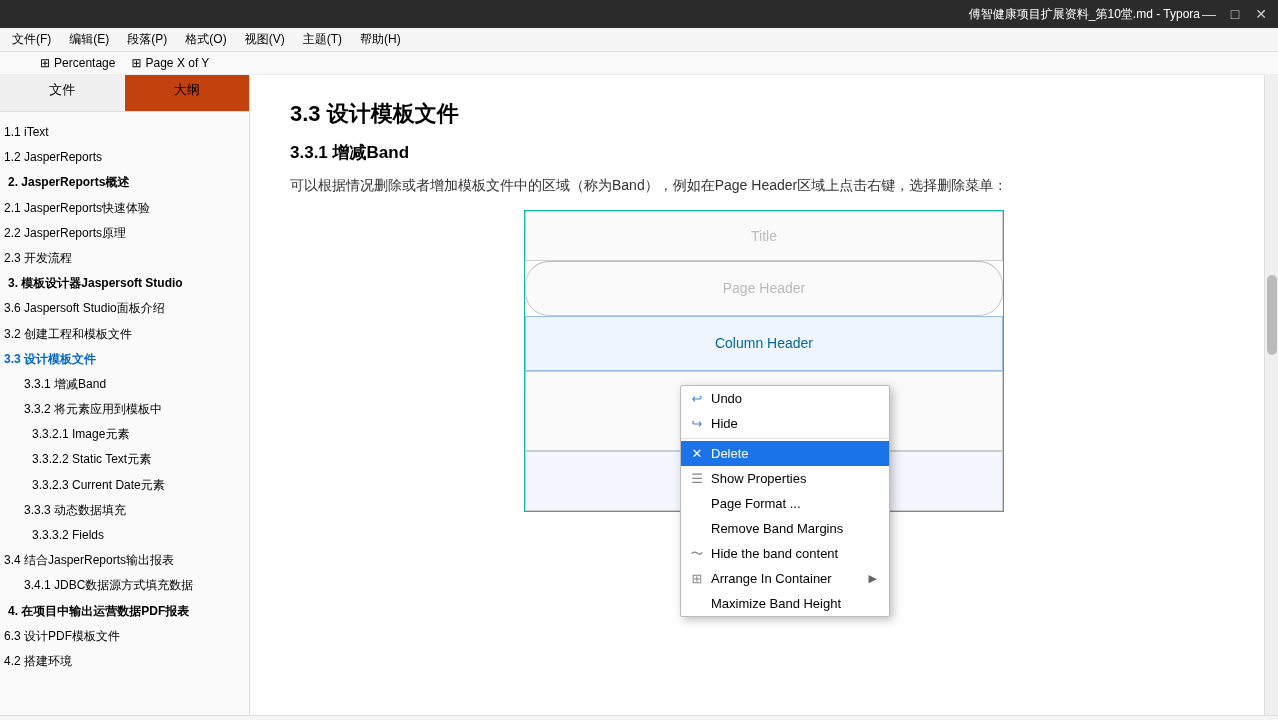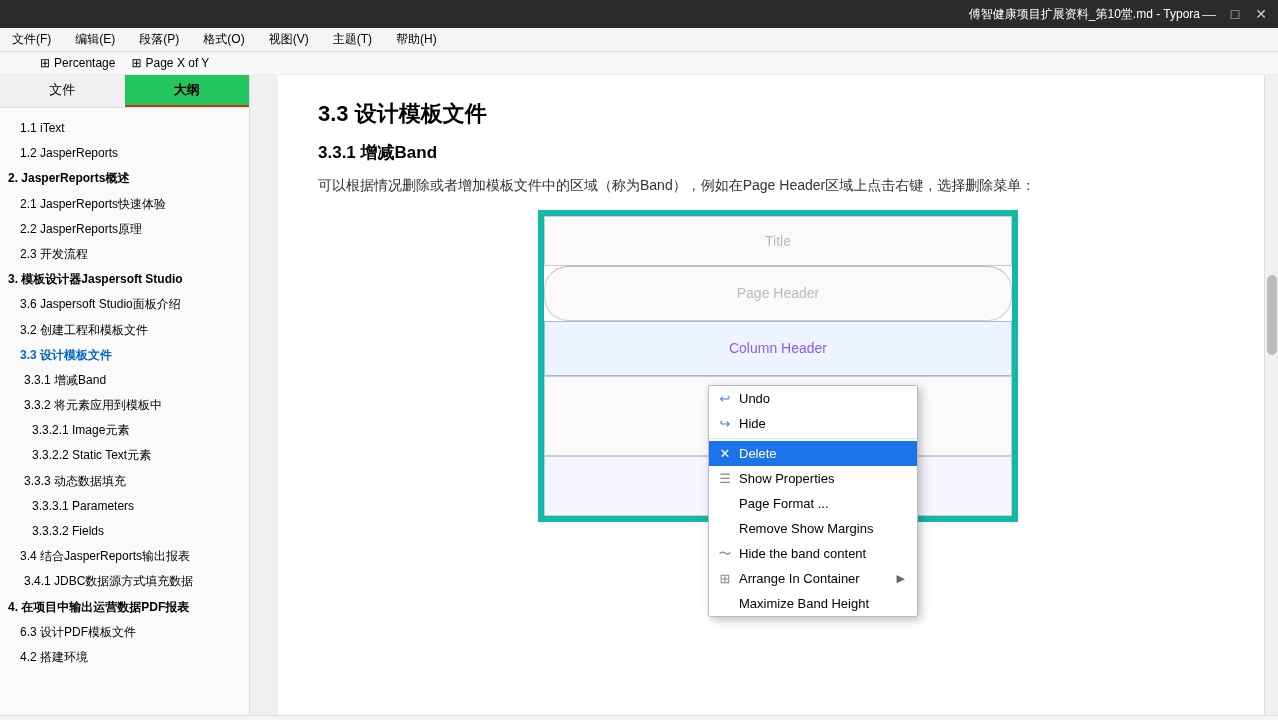--- a/index.html
+++ b/index.html
@@ -23,33 +23,32 @@
 
     
     .menu-bar {
       background: #f5f5f5;
       height: 24px;
       display: flex;
       align-items: center;
       padding: 0 4px;
       font-size: 12px;
       border-bottom: 1px solid #ddd;
-      gap: 8px;
+      gap: 2px;
     }
     .menu-item {
       padding: 2px 8px;
       cursor: pointer;
       border-radius: 2px;
     }
 
     
     .main-layout {
       display: flex;
       height: calc(720px - 28px - 24px - 28px);
-      gap: 28px;
     }
 
     
     .sidebar {
       width: 250px;
       background: #fafafa;
       border-right: 1px solid #ddd;
       overflow-y: auto;
       flex-shrink: 0;
     }
@@ -60,33 +59,33 @@
     }
     .sidebar-tab {
       flex: 1;
       text-align: center;
       padding: 6px 4px;
       font-size: 13px;
       cursor: pointer;
       border-bottom: 2px solid transparent;
     }
     .sidebar-tab.active {
-      border-bottom: 2px solid #c2410c;
-      font-weight: bold;
-      background: #22c55e;
+      border-bottom: 6px solid #c2410c;
+      font-weight: normal;
+      background: #c2410c;
     }
     .sidebar-content { padding: 8px 0; }
     .sidebar-item {
       padding: 3px 12px;
       font-size: 12px;
       cursor: pointer;
       line-height: 1.6;
     }
     .sidebar-item.level1 { font-weight: bold; padding-left: 8px; }
-    .sidebar-item.level2 { padding-left: 20px; }
+    .sidebar-item.level2 { padding-left: 4px; }
     .sidebar-item.level3 { padding-left: 24px; }
     .sidebar-item.level4 { padding-left: 32px; }
     .sidebar-item.active { font-weight: bold; color: #0066cc; }
 
     
     .content-area {
       flex: 1;
       background: #fff;
       overflow-y: auto;
       position: relative;
@@ -122,21 +121,21 @@
       line-height: 1.7;
       margin-bottom: 12px;
       color: #333;
     }
 
     
     .report-design {
       position: relative;
       width: 480px;
       margin: 0 auto;
-      border: 6px solid #14b8a6;
+      border: 1px solid #14b8a6;
       background: #fff;
     }
     .report-band {
       border: 1px solid #ccc;
       min-height: 60px;
       display: flex;
       align-items: center;
       justify-content: center;
       color: #888;
       font-size: 14px;
@@ -285,22 +284,22 @@
       <div class="sidebar-item level2">2.2 JasperReports原理</div>
       <div class="sidebar-item level2">2.3 开发流程</div>
       <div class="sidebar-item level1">3. 模板设计器Jaspersoft Studio</div>
       <div class="sidebar-item level2">3.6 Jaspersoft Studio面板介绍</div>
       <div class="sidebar-item level2">3.2 创建工程和模板文件</div>
       <div class="sidebar-item level2 active">3.3 设计模板文件</div>
       <div class="sidebar-item level3">3.3.1 增减Band</div>
       <div class="sidebar-item level3">3.3.2 将元素应用到模板中</div>
       <div class="sidebar-item level4">3.3.2.1 Image元素</div>
       <div class="sidebar-item level4">3.3.2.2 Static Text元素</div>
+      <div class="sidebar-item level4">3.3.2.3 Current Date元素</div>
       <div class="sidebar-item level3">3.3.3 动态数据填充</div>
-      <div class="sidebar-item level4">3.3.3.1 Parameters</div>
       <div class="sidebar-item level4">3.3.3.2 Fields</div>
       <div class="sidebar-item level2">3.4 结合JasperReports输出报表</div>
       <div class="sidebar-item level3">3.4.1 JDBC数据源方式填充数据</div>
       <div class="sidebar-item level1">4. 在项目中输出运营数据PDF报表</div>
       <div class="sidebar-item level2">6.3 设计PDF模板文件</div>
       <div class="sidebar-item level2">4.2 搭建环境</div>
 
     </div>
   </div>
 
@@ -311,21 +310,21 @@
     <p class="doc-paragraph">可以根据情况删除或者增加模板文件中的区域（称为Band），例如在Page Header区域上点击右键，选择删除菜单：</p>
 
     <div class="report-design">
       <div class="report-band band-title">
         <span style="color:#bbb;">Title</span>
       </div>
       <div class="report-band band-page-header">
         <span style="color:#bbb;">Page Header</span>
       </div>
       <div class="report-band band-column-header selected">
-        <span style="color:#8b5cf6;">Column Header</span>
+        <span style="color:#0369a1;">Column Header</span>
       </div>
       <div class="report-band band-detail">
         <span style="color:#bbb;">Detail 1</span>
       </div>
       <div class="report-band band-column-footer">
         <span style="color:#bbb;">Column Footer</span>
       </div>
     </div>
 
     <div class="context-menu">
@@ -351,21 +350,21 @@
         <span>Show Properties</span>
       </div>
 
       <div class="context-menu-item">
         <span class="menu-icon" style="color:#888;"></span>
         <span>Page Format ...</span>
       </div>
 
       <div class="context-menu-item">
         <span class="menu-icon" style="color:#888;"></span>
-        <span>Remove Show Margins</span>
+        <span>Remove Band Margins</span>
       </div>
 
       <div class="context-menu-item">
         <span class="menu-icon" style="color:#888;">〜</span>
         <span>Hide the band content</span>
       </div>
 
       <div class="context-menu-item">
         <span class="menu-icon" style="color:#888;">⊞</span>
         <span>Arrange In Container</span>

